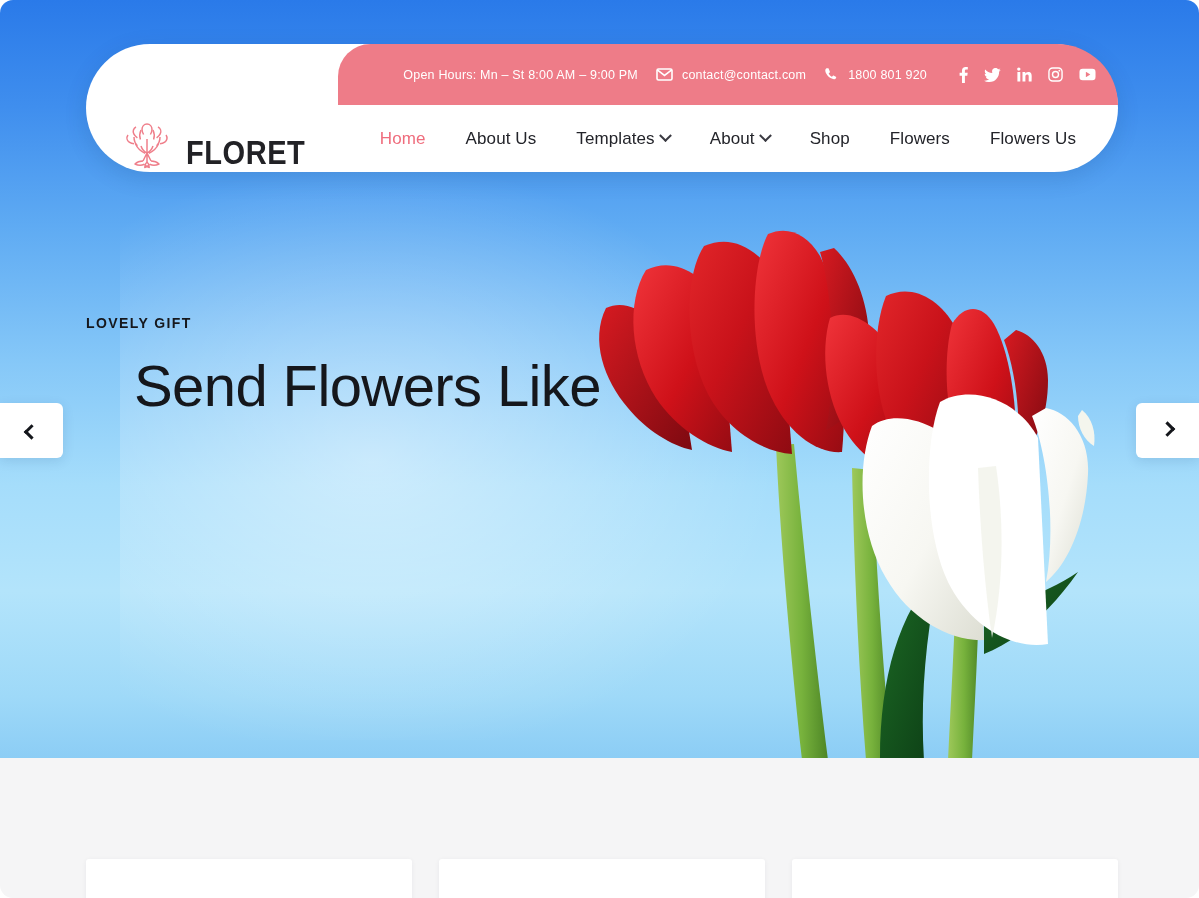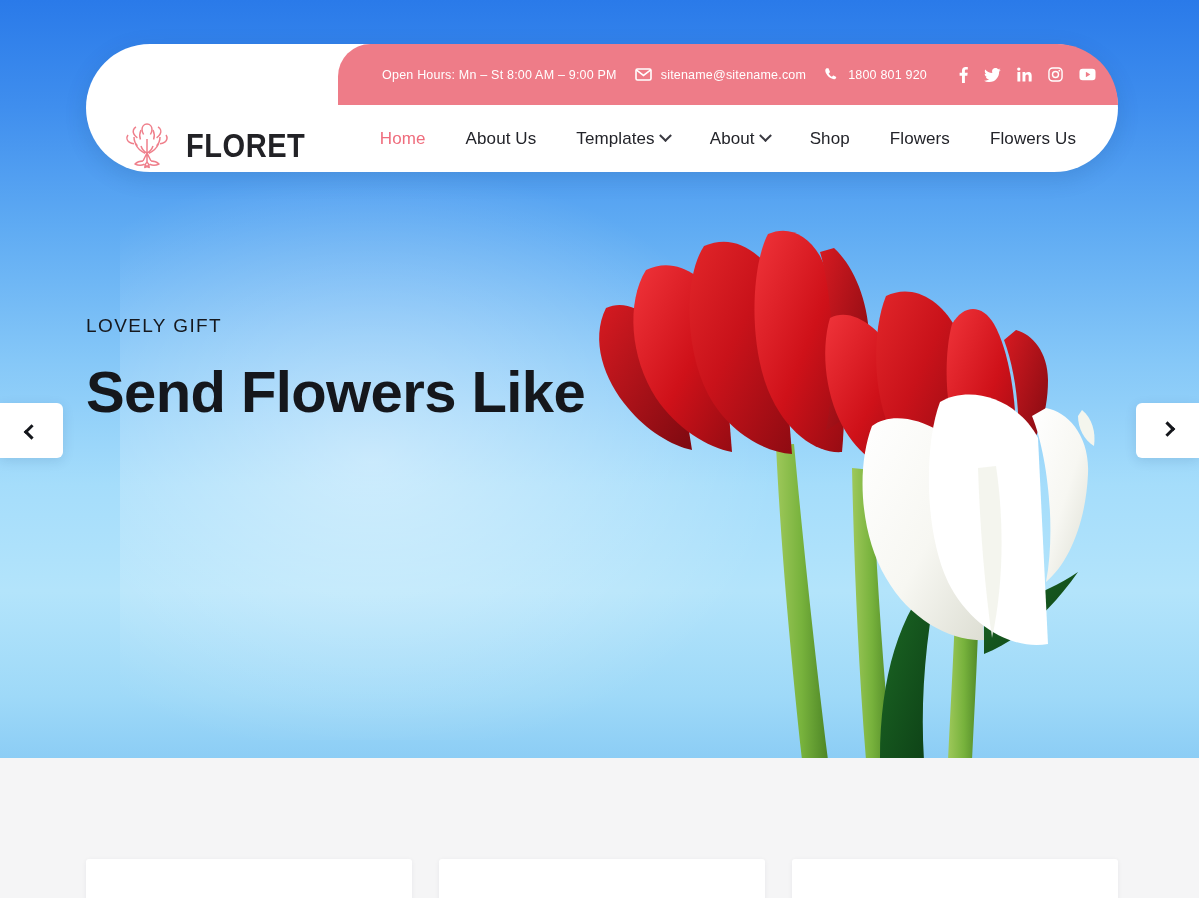--- a/index.html
+++ b/index.html
@@ -1,21 +1,21 @@
 <!DOCTYPE html>
 <html><head>
 <meta charset="utf-8">
 <style>
   * { margin:0; padding:0; box-sizing:border-box; }
   html,body { width:1199px; height:898px; overflow:hidden; }
   body {
     font-family:"Liberation Sans", sans-serif;
     background:#ffffff;
   }
-  .page { position:relative; width:1199px; height:898px; overflow:hidden; }
+  .page { position:relative; width:1199px; height:898px; overflow:hidden;border-radius:13px; }
 
   
   .hero {
     position:absolute; left:0; top:0; width:1199px; height:758px;
     background:linear-gradient(180deg,
        #2a7ae9 0%,
        #3f8eee 14%,
        #5fabf3 30%,
        #86c8f8 48%,
        #a5ddfb 64%,
@@ -49,21 +49,21 @@
     padding-right:22px; gap:0;
     overflow:hidden;
   }
   .topbar-inner{ display:flex; align-items:center; gap:18px; }
   .tb-item { display:flex; align-items:center; gap:9px; color:#ffffff; font-size:12.5px; letter-spacing:.2px; white-space:nowrap; }
   .tb-item svg { display:block; }
   .socials { display:flex; align-items:center; gap:16px; margin-left:14px; }
   .socials a { color:#fff; display:flex; align-items:center; justify-content:center; }
   .socials svg { display:block; fill:#ffffff; }
 
-  .logo { position:absolute; left:36px; top:76px; display:flex; align-items:center; gap:14px; }
+  .logo { position:absolute; left:36px; top:76px; display:flex; align-items:flex-end; gap:14px; }
   .logo-mark { width:50px; height:52px; }
   .logo-mark svg { display:block; }
   .logo-text {
     font-family:"Liberation Sans Narrow","Liberation Sans", sans-serif;
     font-weight:bold; font-size:33px; letter-spacing:.6px;
     color:#222226; transform:scaleX(.88); transform-origin:left center;
   }
 
   .mainnav {
     position:absolute; right:22px; top:61px; height:67px;
@@ -74,24 +74,24 @@
     font-size:17px; color:#23242a; padding:0 20px;
     letter-spacing:.1px; cursor:pointer; white-space:nowrap;
   }
   .nav-item.active { color:#ef6d7d; }
   .caret { display:inline-block; width:9px; height:9px;
     border-right:2px solid #3a3a42; border-bottom:2px solid #3a3a42;
     transform:rotate(45deg) translate(-2px,-2px); }
 
   
   .hero-copy { position:absolute; left:86px; top:315px; width:600px; }
-  .eyebrow { font-size:19px; font-weight:normal; letter-spacing:1.4px; color:#16181d; }
+  .eyebrow { font-size:14px; font-weight:bold; letter-spacing:1.4px; color:#16181d; }
   .headline {
-    margin-top:22px; font-size:58px; line-height:1.14; font-weight:bold;
-    color:#15171c; letter-spacing:-.6px; max-width:520px;
+    margin-top:22px; font-size:58px; line-height:1.14; font-weight:normal;
+    color:#15171c; letter-spacing:-.6px; max-width:520px;margin-left:48px;
   }
   .cta {
     margin-top:48px; display:inline-flex; align-items:center; justify-content:center;
     height:60px; padding:0 34px; background:#ffffff; border:none; border-radius:32px;
     font-size:14px; font-weight:bold; letter-spacing:1.1px; color:#1d1f25; cursor:pointer;
     box-shadow:0 5px 16px rgba(20,60,110,.14);
   }
 
   
   .arrow {
@@ -192,21 +192,21 @@
             <span>Open Hours: Mn – St 8:00 AM – 9:00 PM</span>
           </span>
 
           <span class="tb-item">
             <span>
               <svg width="17" height="13" viewBox="0 0 17 13">
                   <rect x="1" y="1" width="15" height="11" rx="1.5" fill="none" stroke="#fff" stroke-width="1.6"></rect>
                   <path d="M1.6 2.2 L8.5 7.4 L15.4 2.2" fill="none" stroke="#fff" stroke-width="1.6" stroke-linecap="round"></path>
                 </svg>
             </span>
-            <span>sitename@sitename.com</span>
+            <span>contact@contact.com</span>
           </span>
 
           <span class="tb-item">
             <span>
               <svg width="15" height="15" viewBox="0 0 16 16">
                   <path d="M3.2 1.3c-.6 0-1.3.5-1.6 1.2-.5 1.2-.2 2.8.9 4.8 1 1.9 2.6 3.5 4.5 4.5 2 1.1 3.6 1.4 4.8.9.7-.3 1.2-1 1.2-1.6 0-.3-.1-.5-.4-.7l-2-1.2c-.4-.2-.8-.2-1 .1l-.8.9c-.2.2-.4.2-.6.1-1.3-.7-2.4-1.8-3.1-3.1-.1-.2-.1-.4.1-.6l.9-.8c.3-.2.3-.6.1-1L4.9 1.7c-.2-.3-.4-.4-.7-.4z" fill="#fff"></path>
                 </svg>
             </span>
             <span>1800 801 920</span>
           </span>

